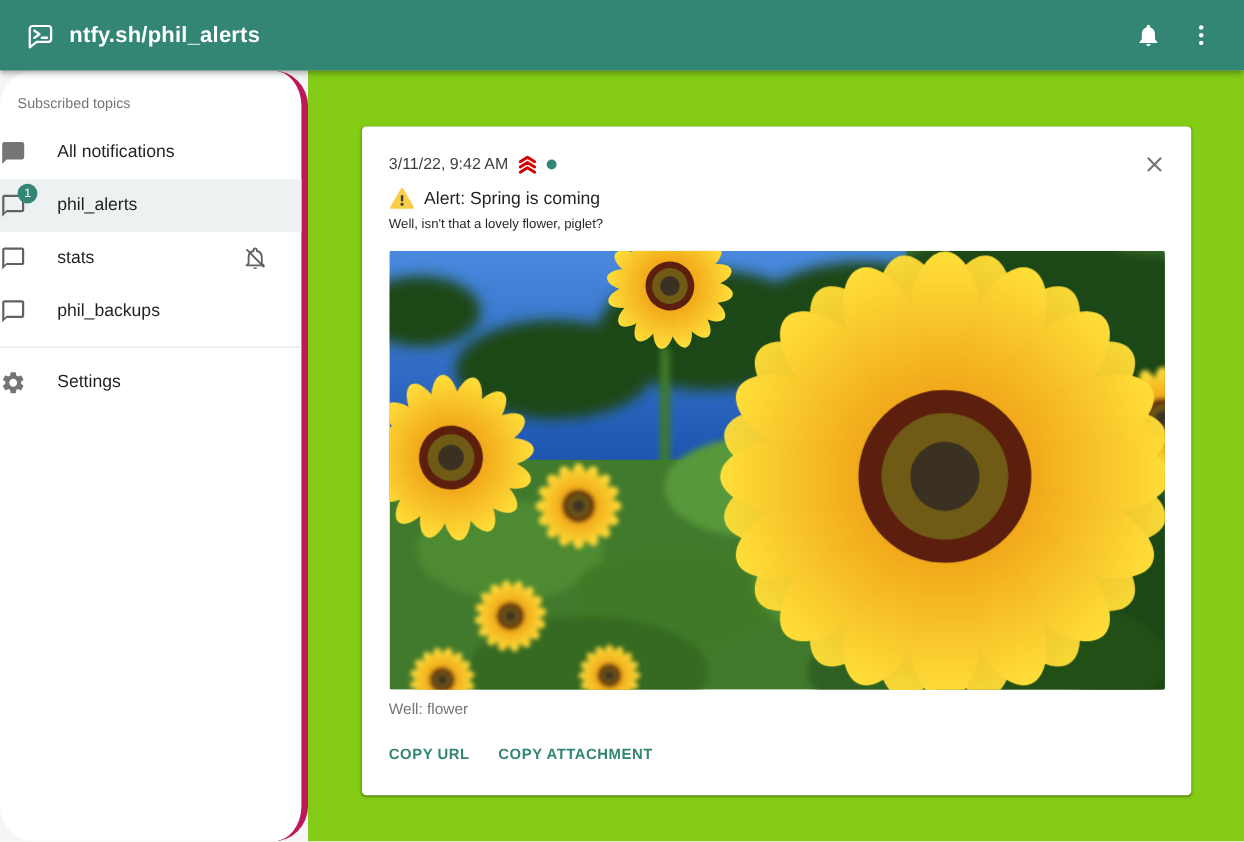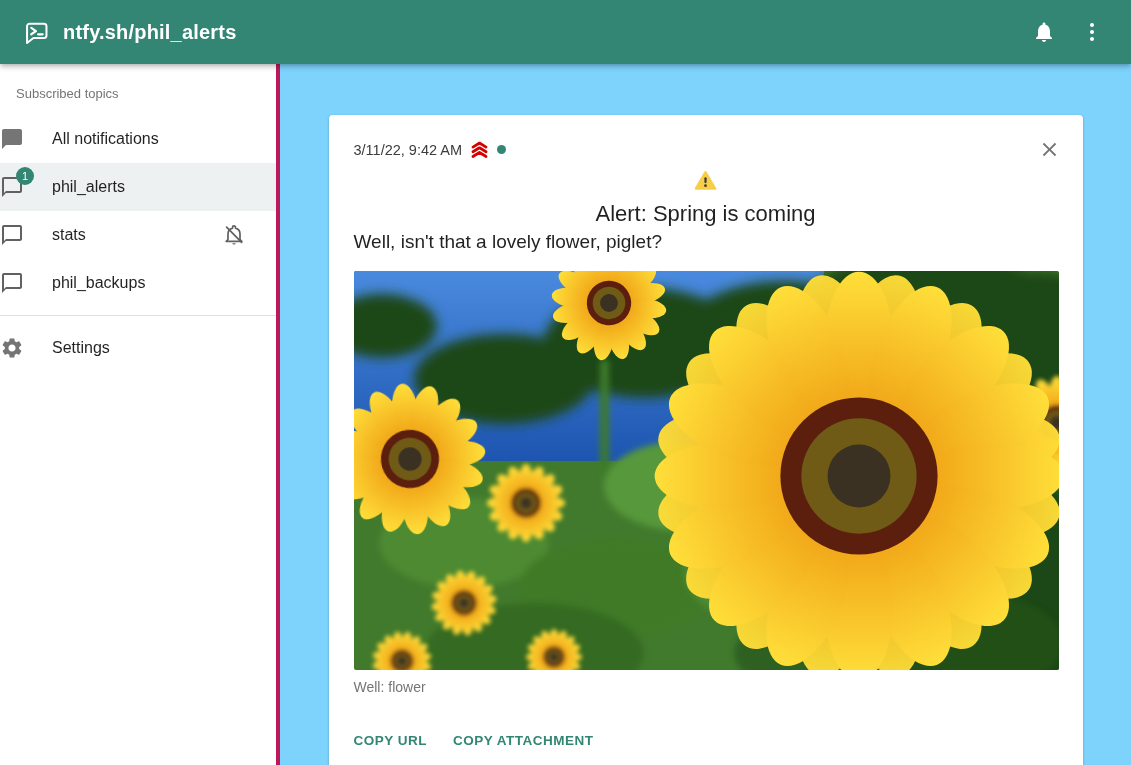--- a/index.html
+++ b/index.html
@@ -11,48 +11,48 @@
   .appbar { position:absolute; top:0; left:0; right:0; height:64px; background:#338574;
     display:flex; align-items:center; padding:0 18px 0 22px; z-index:20;
     box-shadow:0 2px 4px -1px rgba(0,0,0,.2), 0 4px 5px 0 rgba(0,0,0,.14); }
   .appbar-title { color:#fff; font-size:20px; font-weight:700; margin-left:14px; letter-spacing:.2px; }
   .appbar-spacer { flex:1; }
   .iconbtn { background:none; border:none; width:42px; height:42px; display:flex;
     align-items:center; justify-content:center; cursor:pointer; border-radius:50%; }
 
   
   .sidebar { position:absolute; top:64px; left:0; width:280px; bottom:0; background:#fff;
-    border-right:4px solid #be185d; padding-top:22px; }
+    border-right:6px solid #be185d; padding-top:22px;border-radius:32px; }
   .section-label { color:#757575; font-size:13px; padding:0 16px 14px 16px; font-weight:400; }
   .srow { height:48px; display:flex; align-items:center; cursor:pointer; }
   .srow.selected { background:#edf1f1; }
   .sicon { width:24px; height:24px; position:relative; flex:none; display:flex;
     align-items:center; justify-content:center; }
   .slabel { margin-left:28px; font-size:16px; color:rgba(0,0,0,.87); }
   .badge { position:absolute; top:-8px; right:-10px; min-width:18px; height:18px; border-radius:9px;
     background:#338574; color:#fff; font-size:11px; display:flex; align-items:center;
     justify-content:center; padding:0 4px; }
   .mute { margin-left:auto; margin-right:30px; display:flex; }
   .sdivider { border:none; border-top:1px solid #e0e0e0; margin:8px 0; }
 
   
-  .main { position:absolute; top:64px; left:280px; right:0; bottom:0; background:#7dd3fc; overflow:hidden; }
+  .main { position:absolute; top:64px; left:280px; right:0; bottom:0; background:#84cc16; overflow:hidden; }
   .card { position:relative; width:754px; margin:51px auto 0; background:#fff; border-radius:4px;
     box-shadow:0 1px 3px rgba(0,0,0,.2), 0 1px 1px rgba(0,0,0,.14); padding:24px 25px 22px; }
   .meta { display:flex; align-items:center; gap:7px; font-size:14.5px; color:#3c3c3c; }
   .dot { width:9px; height:9px; border-radius:50%; background:#338574; display:inline-block; }
   .closebtn { position:absolute; top:20px; right:19px; background:none; border:none; cursor:pointer;
     width:28px; height:28px; display:flex; align-items:center; justify-content:center; }
-  .ntitle { display:flex; align-items:center; gap:9px; margin-top:9px; font-size:22px;
-    font-weight:400; color:rgba(0,0,0,.87);flex-direction:column; }
-  .nbody { margin-top:4px; font-size:19px; color:rgba(0,0,0,.87); }
+  .ntitle { display:flex; align-items:center; gap:9px; margin-top:9px; font-size:16px;
+    font-weight:400; color:rgba(0,0,0,.87); }
+  .nbody { margin-top:4px; font-size:12px; color:rgba(0,0,0,.87); }
   .attachment { margin-top:18px; width:705px; height:399px; border-radius:2px; overflow:hidden;
     cursor:pointer; display:block; }
   .tags { margin-top:9px; font-size:14px; color:#757575; }
-  .actions { margin-top:30px; display:flex; gap:10px; margin-left:-8px; }
+  .actions { margin-top:18px; display:flex; gap:10px; margin-left:-8px; }
   .textbtn { background:none; border:none; color:#338574; font-family:"Liberation Sans",sans-serif;
     font-size:13.5px; font-weight:700; letter-spacing:.5px; padding:8px; cursor:pointer; border-radius:4px; }
 </style>
 </head>
 <body>
 
 <div class="app">
 
   <header class="appbar">
     <span style="display:flex;">

